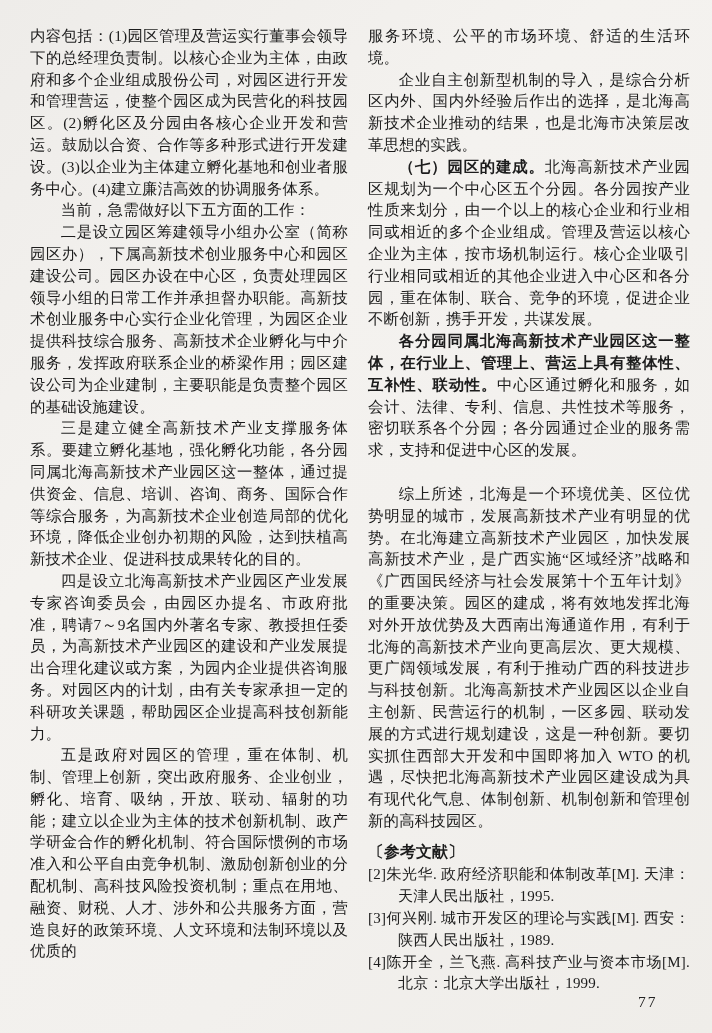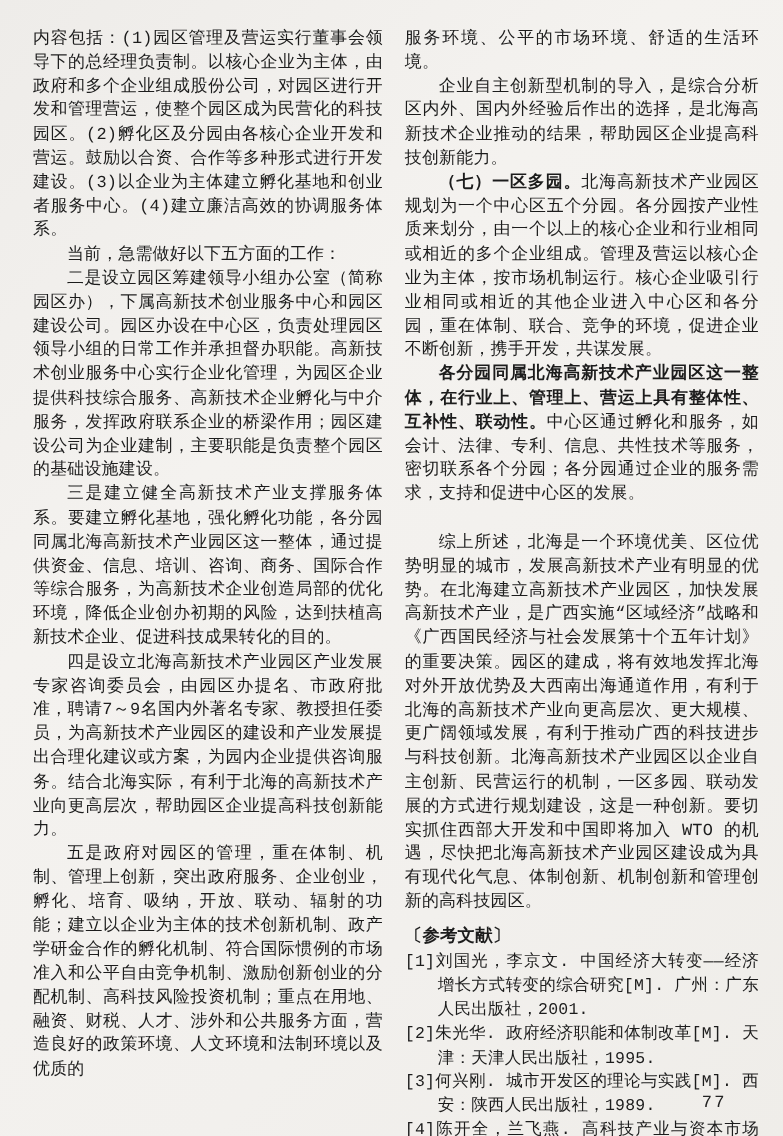--- a/index.html
+++ b/index.html
@@ -6,21 +6,21 @@
     margin: 0;
     padding: 0;
     background: #e8e6e3;
   }
   .page {
     position: relative;
     width: 712px;
     height: 1033px;
     margin: 0 auto;
     background: linear-gradient(135deg, #eeece9 0%, #f4f2ef 35%, #f2f0ed 70%, #efede9 100%);
-    font-family: Liberation Mono, monospace;
+    font-family: Liberation Serif, serif;
     color: #1c1c1c;
     overflow: hidden;
   }
   .col {
     position: absolute;
     top: 25px;
   }
   .col-left  { left: 30px;  width: 318px; }
   .col-right { left: 368px; width: 322px; }
   .col p {
@@ -64,35 +64,32 @@
 </head>
 <body>
 
 <div class="page">
 
   <div class="col col-left">
     <p class="cont">内容包括：(1)园区管理及营运实行董事会领导下的总经理负责制。以核心企业为主体，由政府和多个企业组成股份公司，对园区进行开发和管理营运，使整个园区成为民营化的科技园区。(2)孵化区及分园由各核心企业开发和营运。鼓励以合资、合作等多种形式进行开发建设。(3)以企业为主体建立孵化基地和创业者服务中心。(4)建立廉洁高效的协调服务体系。</p>
     <p>当前，急需做好以下五方面的工作：</p>
     <p>二是设立园区筹建领导小组办公室（简称园区办），下属高新技术创业服务中心和园区建设公司。园区办设在中心区，负责处理园区领导小组的日常工作并承担督办职能。高新技术创业服务中心实行企业化管理，为园区企业提供科技综合服务、高新技术企业孵化与中介服务，发挥政府联系企业的桥梁作用；园区建设公司为企业建制，主要职能是负责整个园区的基础设施建设。</p>
     <p>三是建立健全高新技术产业支撑服务体系。要建立孵化基地，强化孵化功能，各分园同属北海高新技术产业园区这一整体，通过提供资金、信息、培训、咨询、商务、国际合作等综合服务，为高新技术企业创造局部的优化环境，降低企业创办初期的风险，达到扶植高新技术企业、促进科技成果转化的目的。</p>
-    <p>四是设立北海高新技术产业园区产业发展专家咨询委员会，由园区办提名、市政府批准，聘请7～9名国内外著名专家、教授担任委员，为高新技术产业园区的建设和产业发展提出合理化建议或方案，为园内企业提供咨询服务。结合北海实际，有利于北海的高新技术产业向更高层次，帮助园区企业提高科技创新能力。</p>
+    <p>四是设立北海高新技术产业园区产业发展专家咨询委员会，由园区办提名、市政府批准，聘请7～9名国内外著名专家、教授担任委员，为高新技术产业园区的建设和产业发展提出合理化建议或方案，为园内企业提供咨询服务。对园区内的计划，由有关专家承担一定的科研攻关课题，帮助园区企业提高科技创新能力。</p>
     <p>五是政府对园区的管理，重在体制、机制、管理上创新，突出政府服务、企业创业，孵化、培育、吸纳，开放、联动、辐射的功能；建立以企业为主体的技术创新机制、政产学研金合作的孵化机制、符合国际惯例的市场准入和公平自由竞争机制、激励创新创业的分配机制、高科技风险投资机制；重点在用地、融资、财税、人才、涉外和公共服务方面，营造良好的政策环境、人文环境和法制环境以及优质的</p>
   </div>
 
   <div class="col col-right">
     <p class="cont">服务环境、公平的市场环境、舒适的生活环境。</p>
-    <p>企业自主创新型机制的导入，是综合分析区内外、国内外经验后作出的选择，是北海高新技术企业推动的结果，帮助园区企业提高科技创新能力。</p>
-    <p><span class="bold-lead">（七）一区多园。</span><span>北海高新技术产业园区规划为一个中心区五个分园。各分园按产业性质来划分，由一个以上的核心企业和行业相同或相近的多个企业组成。管理及营运以核心企业为主体，按市场机制运行。核心企业吸引行业相同或相近的其他企业进入中心区和各分园，重在体制、联合、竞争的环境，促进企业不断创新，携手开发，共谋发展。</span></p>
+    <p>企业自主创新型机制的导入，是综合分析区内外、国内外经验后作出的选择，是北海高新技术企业推动的结果，也是北海市决策层改革思想的实践。</p>
+    <p><span class="bold-lead">（七）园区的建成。</span><span>北海高新技术产业园区规划为一个中心区五个分园。各分园按产业性质来划分，由一个以上的核心企业和行业相同或相近的多个企业组成。管理及营运以核心企业为主体，按市场机制运行。核心企业吸引行业相同或相近的其他企业进入中心区和各分园，重在体制、联合、竞争的环境，促进企业不断创新，携手开发，共谋发展。</span></p>
     <p><span class="bold-lead">各分园同属北海高新技术产业园区这一整体，在行业上、管理上、营运上具有整体性、互补性、联动性。</span><span>中心区通过孵化和服务，如会计、法律、专利、信息、共性技术等服务，密切联系各个分园；各分园通过企业的服务需求，支持和促进中心区的发展。</span></p>
     <p class="gap-before">综上所述，北海是一个环境优美、区位优势明显的城市，发展高新技术产业有明显的优势。在北海建立高新技术产业园区，加快发展高新技术产业，是广西实施“区域经济”战略和《广西国民经济与社会发展第十个五年计划》的重要决策。园区的建成，将有效地发挥北海对外开放优势及大西南出海通道作用，有利于北海的高新技术产业向更高层次、更大规模、更广阔领域发展，有利于推动广西的科技进步与科技创新。北海高新技术产业园区以企业自主创新、民营运行的机制，一区多园、联动发展的方式进行规划建设，这是一种创新。要切实抓住西部大开发和中国即将加入 WTO 的机遇，尽快把北海高新技术产业园区建设成为具有现代化气息、体制创新、机制创新和管理创新的高科技园区。</p>
 
     <p class="ref-heading">〔参考文献〕</p>
-    <p class="ref-item">
-        <span class="ref-text">[1]刘国光，李京文. 中国经济大转变——经济增长方式转变的综合研究[M]. 广州：广东人民出版社，2001.</span>
-      </p>
     <p class="ref-item">
         <span class="ref-text">[2]朱光华. 政府经济职能和体制改革[M]. 天津：天津人民出版社，1995.</span>
       </p>
     <p class="ref-item">
         <span class="ref-text">[3]何兴刚. 城市开发区的理论与实践[M]. 西安：陕西人民出版社，1989.</span>
       </p>
     <p class="ref-item">
         <span class="ref-text">[4]陈开全，兰飞燕. 高科技产业与资本市场[M]. 北京：北京大学出版社，1999.</span>
       </p>
 

